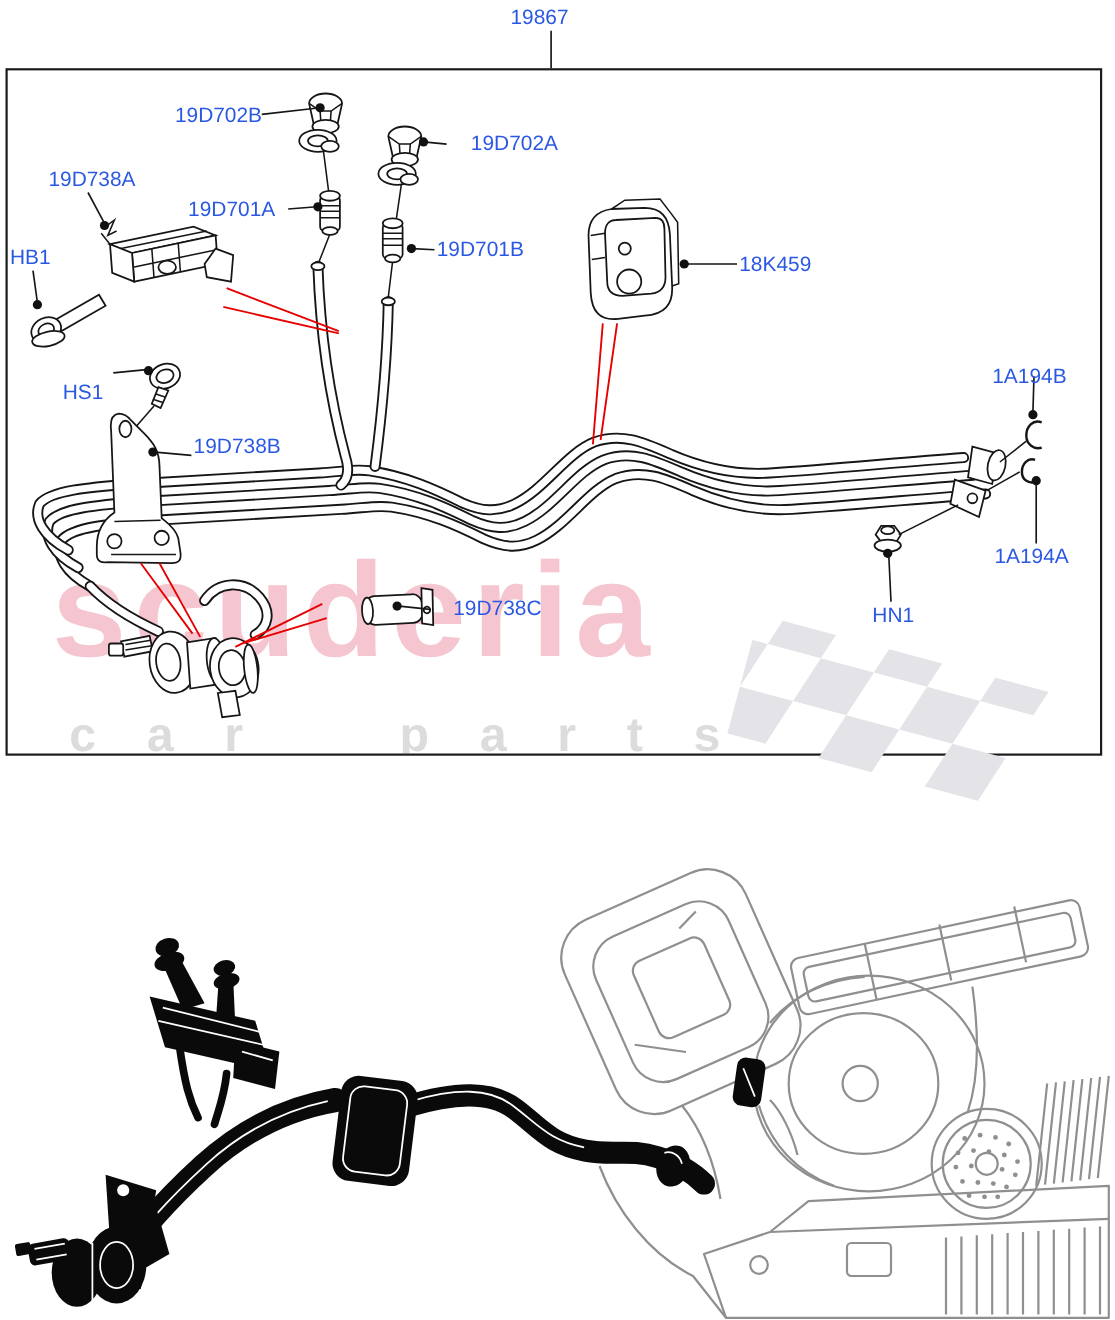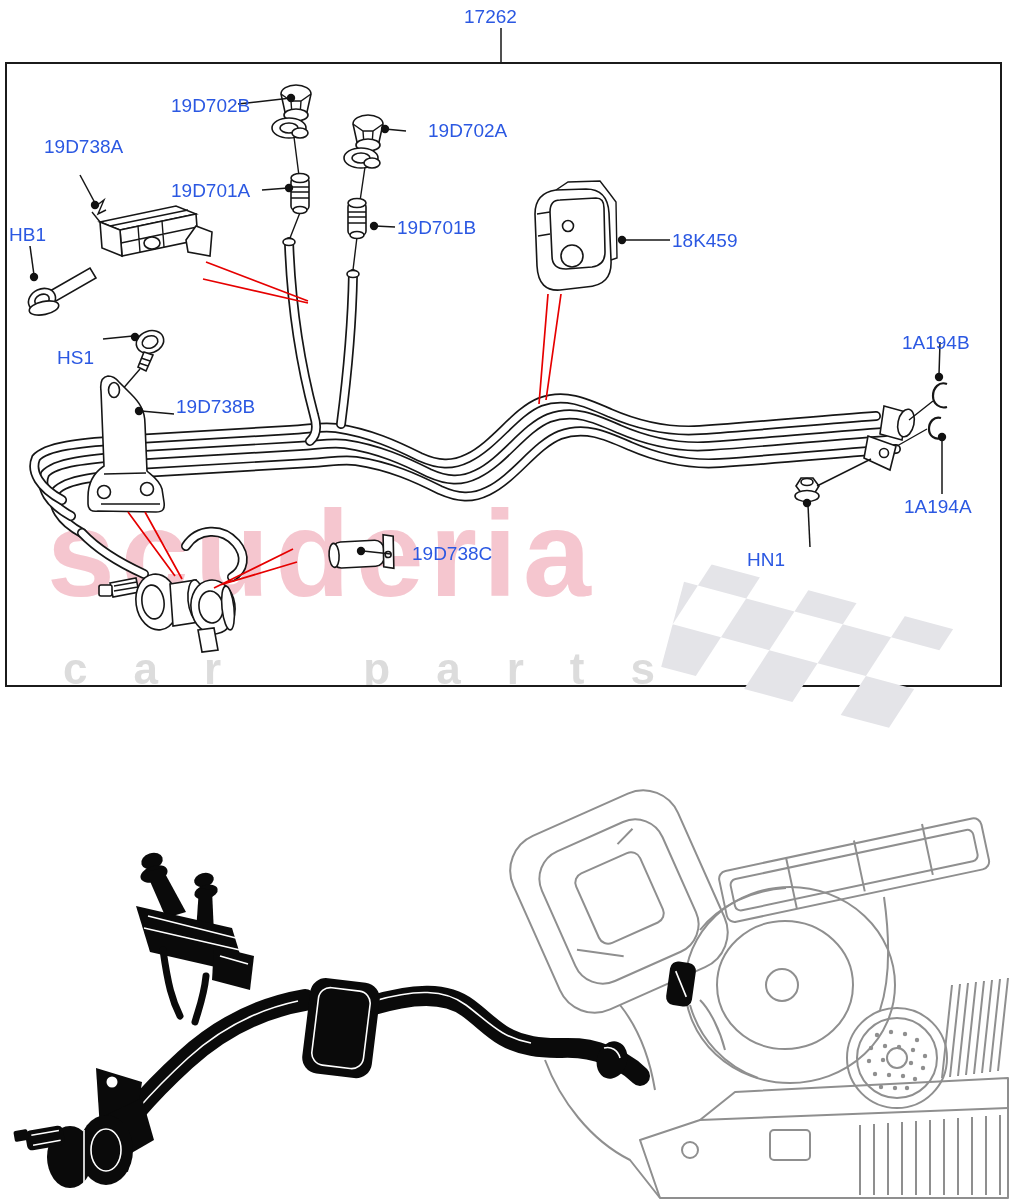--- a/index.html
+++ b/index.html
@@ -322,28 +322,28 @@
       <ellipse class="wdet" cx="106" cy="1150" rx="15" ry="21"></ellipse>
       <path class="wdet" d="M84,1130 L84,1184"></path>
       <g transform="rotate(-10 45 1138)">
         <rect class="sil" x="26" y="1128" width="38" height="20" rx="5"></rect>
         <path class="wdet" d="M32,1133 L60,1133 M32,1143 L60,1143"></path>
       </g>
       <rect class="sil" x="14" y="1130" width="14" height="11" rx="2" transform="rotate(-10 21 1135)"></rect>
     </g>
   </svg>
 
-  <span class="lbl" style="left:464px;top:6px">17262</span>
-  <span class="lbl" style="left:171px;top:95px">19D702B</span>
+  <span class="lbl" style="left:464px;top:6px">19867</span>
+  <span class="lbl" style="left:159px;top:95px">19D702B</span>
   <span class="lbl" style="left:428px;top:120px">19D702A</span>
-  <span class="lbl" style="left:44px;top:136px">19D738A</span>
+  <span class="lbl" style="left:44px;top:153px">19D738A</span>
   <span class="lbl" style="left:171px;top:180px">19D701A</span>
   <span class="lbl" style="left:397px;top:217px">19D701B</span>
   <span class="lbl" style="left:9px;top:224px">HB1</span>
   <span class="lbl" style="left:672px;top:230px">18K459</span>
   <span class="lbl" style="left:57px;top:347px">HS1</span>
   <span class="lbl" style="left:902px;top:332px">1A194B</span>
   <span class="lbl" style="left:176px;top:396px">19D738B</span>
   <span class="lbl" style="left:904px;top:496px">1A194A</span>
   <span class="lbl" style="left:412px;top:543px">19D738C</span>
-  <span class="lbl" style="left:747px;top:549px">HN1</span>
+  <span class="lbl" style="left:793px;top:549px">HN1</span>
 
 </div>
 
 </body></html>

